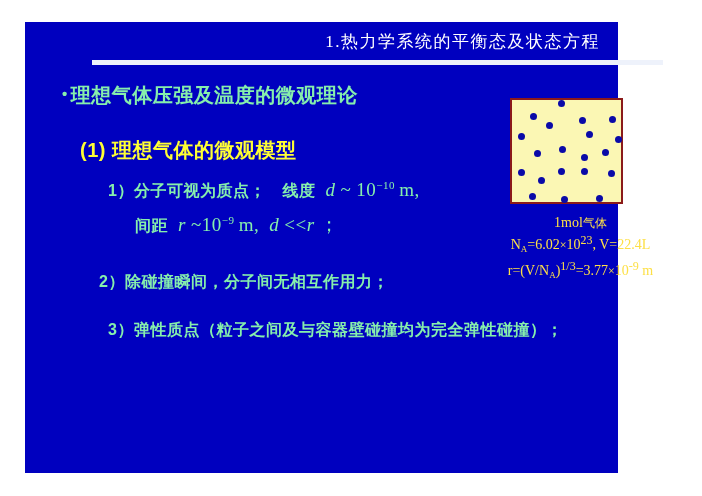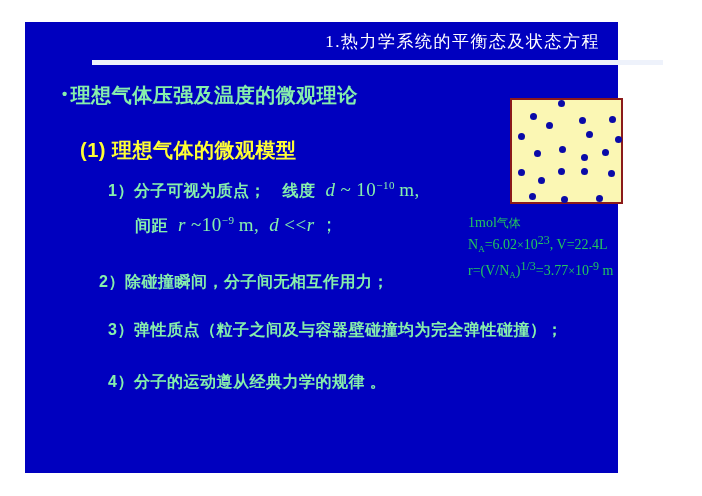--- a/index.html
+++ b/index.html
@@ -118,21 +118,22 @@
     border-radius: 50%;
     background: #0a0aa8;
   }
 
   
   #caption {
     position: absolute;
     left: 443px;
     top: 192px;
     width: 225px;
-    color: #22c55e;
+    text-align: center;
+    color: #fde047;
     font-family: "Liberation Serif", "DejaVu Serif", serif;
     font-size: 14px;
     line-height: 17px;
     white-space: nowrap;
   }
   #caption sup { font-size: 12px; vertical-align: 5px; }
   #caption sub { font-size: 9px; vertical-align: -3px; }
   .cap-cjk { font-family: "Liberation Sans", "DejaVu Sans", sans-serif; font-size: 12px; }
   .times { font-size: 12px; }
 </style>
@@ -161,23 +162,20 @@
     </div>
 
     <div class="txt item" id="item-2">
       <span>2）</span><span>除碰撞瞬间，分子间无相互作用力；</span>
     </div>
 
     <div class="txt item" id="item-3">
       <span>3）</span><span>弹性质点（粒子之间及与容器壁碰撞均为完全弹性碰撞）；</span>
     </div>
 
-    <div class="txt item" id="item-4">
-      <span>4）</span><span>分子的运动遵从经典力学的规律 。</span>
-    </div>
 
     <div id="gas-box" style="background: rgb(251, 247, 180); border-color: rgb(139, 26, 26);">
         <div class="molecule" style="left: 46px; top: 0px; background: rgb(10, 10, 168);"></div>
         <div class="molecule" style="left: 18px; top: 13px; background: rgb(10, 10, 168);"></div>
         <div class="molecule" style="left: 67px; top: 17px; background: rgb(10, 10, 168);"></div>
         <div class="molecule" style="left: 97px; top: 16px; background: rgb(10, 10, 168);"></div>
         <div class="molecule" style="left: 6px; top: 33px; background: rgb(10, 10, 168);"></div>
         <div class="molecule" style="left: 74px; top: 31px; background: rgb(10, 10, 168);"></div>
         <div class="molecule" style="left: 47px; top: 46px; background: rgb(10, 10, 168);"></div>
         <div class="molecule" style="left: 22px; top: 50px; background: rgb(10, 10, 168);"></div>

